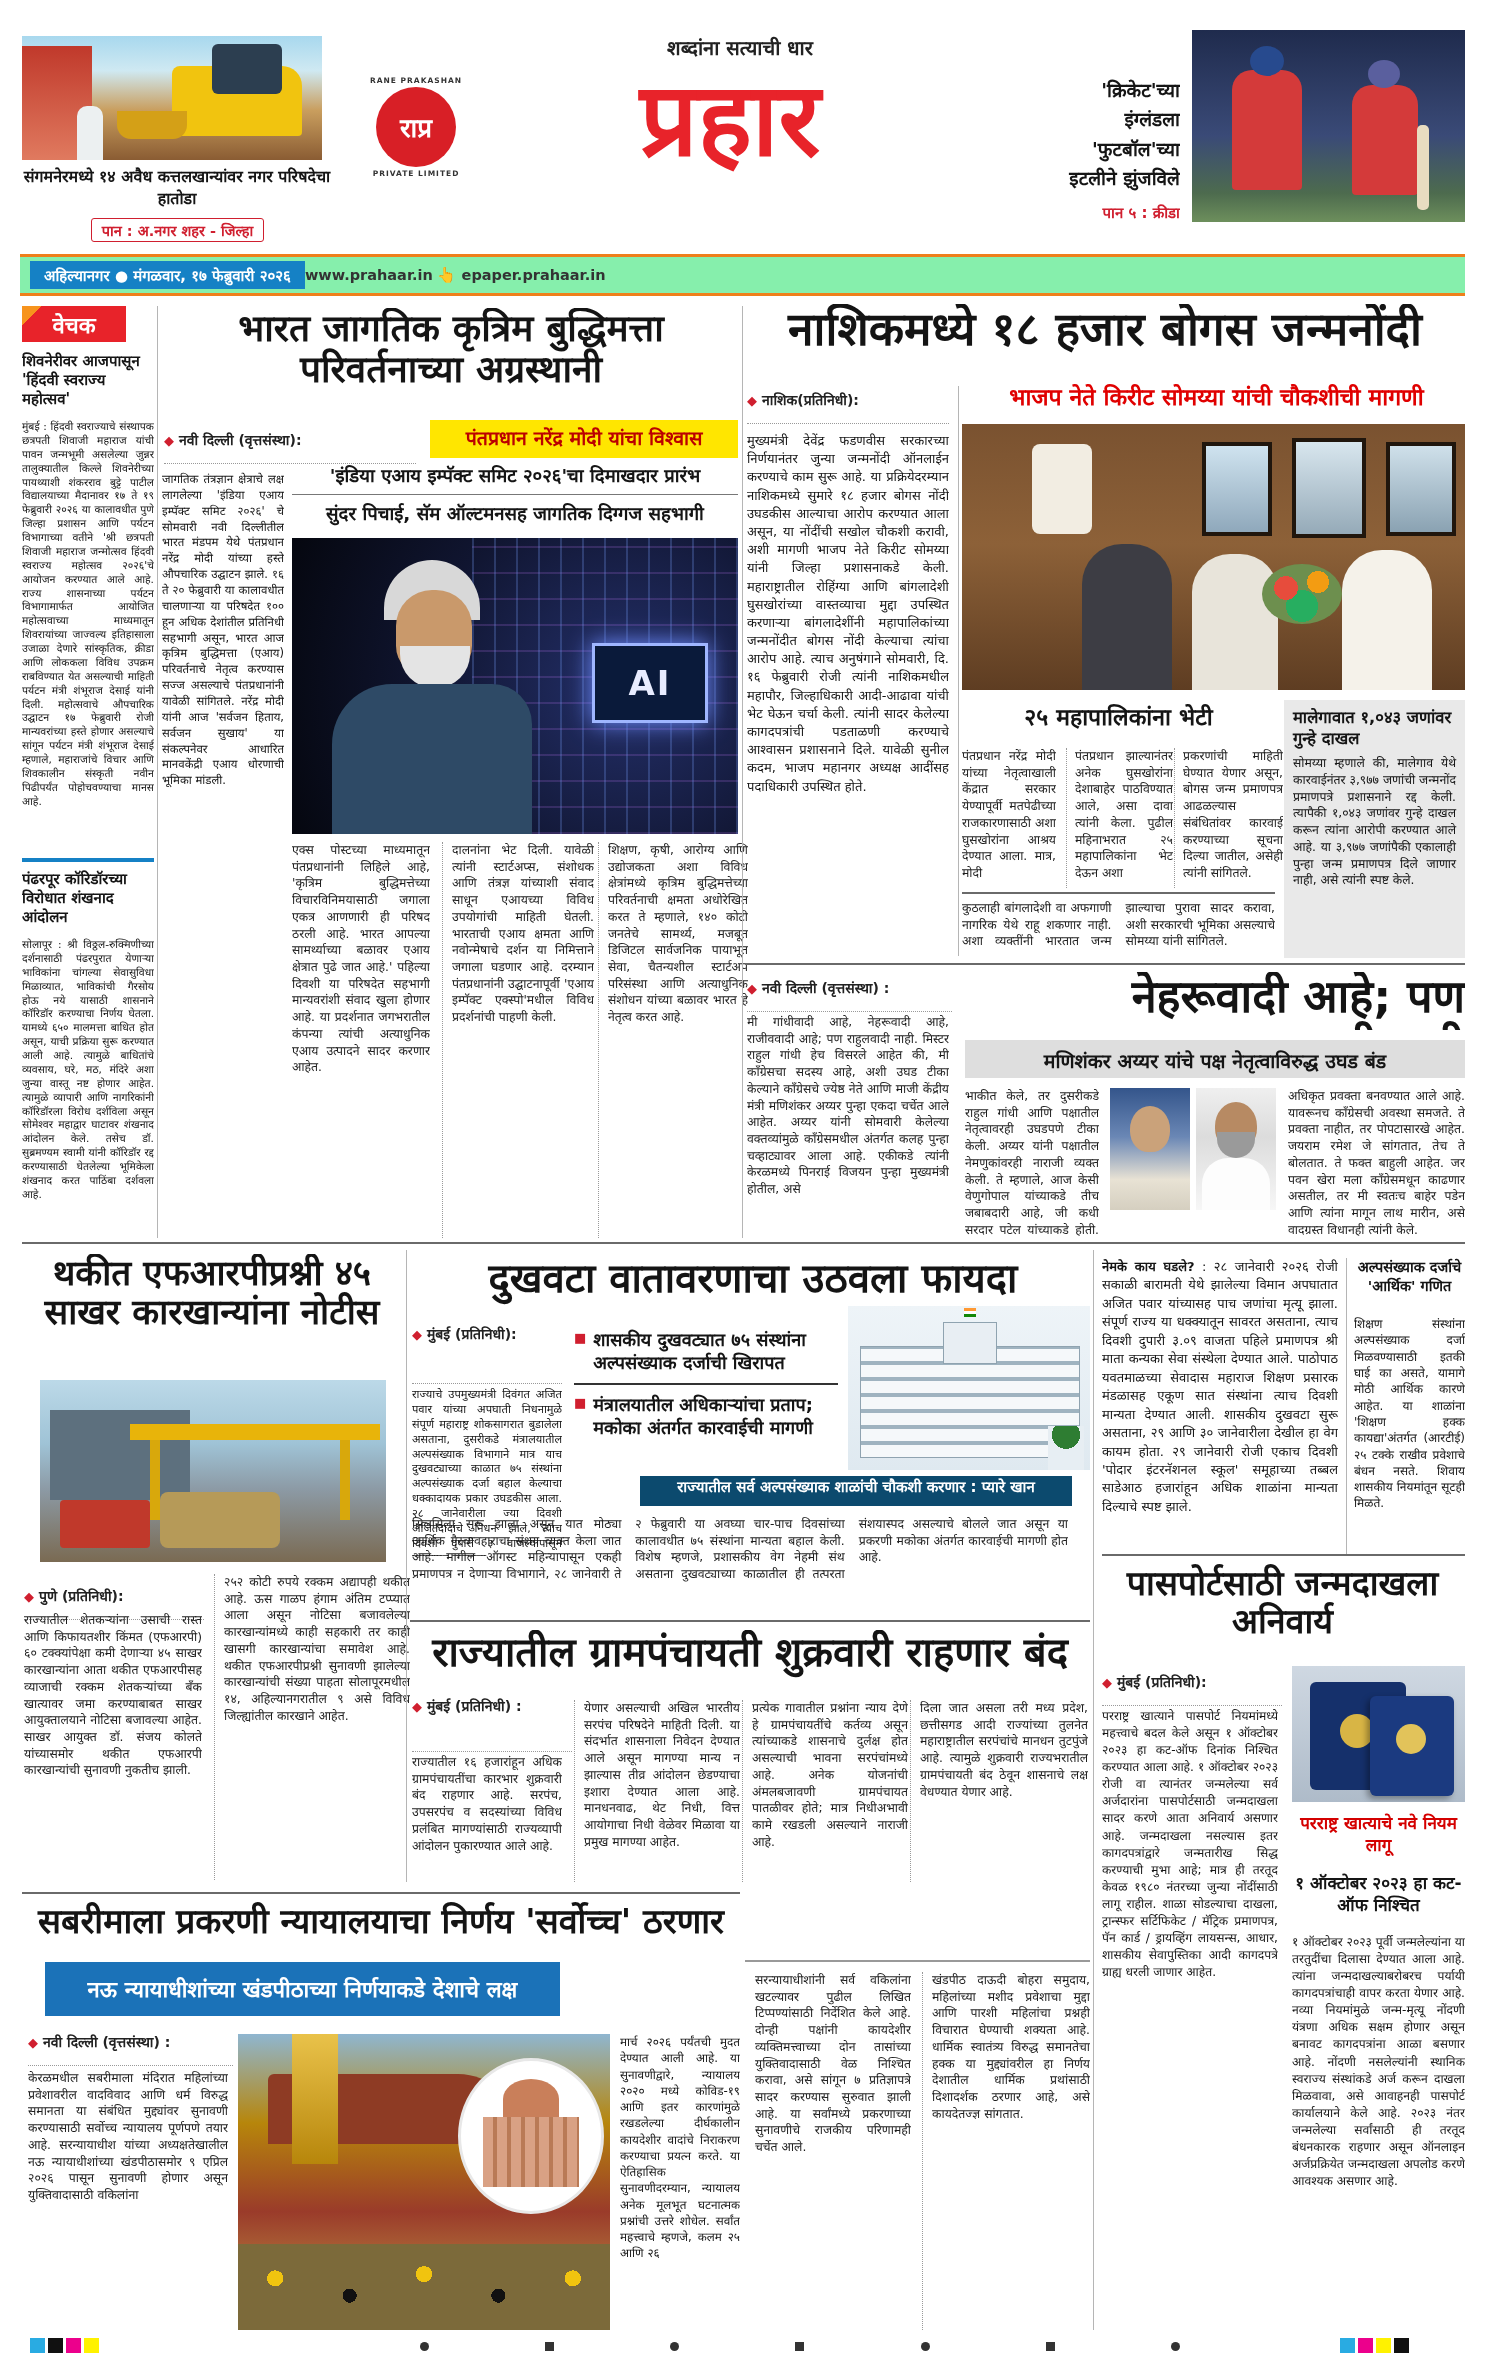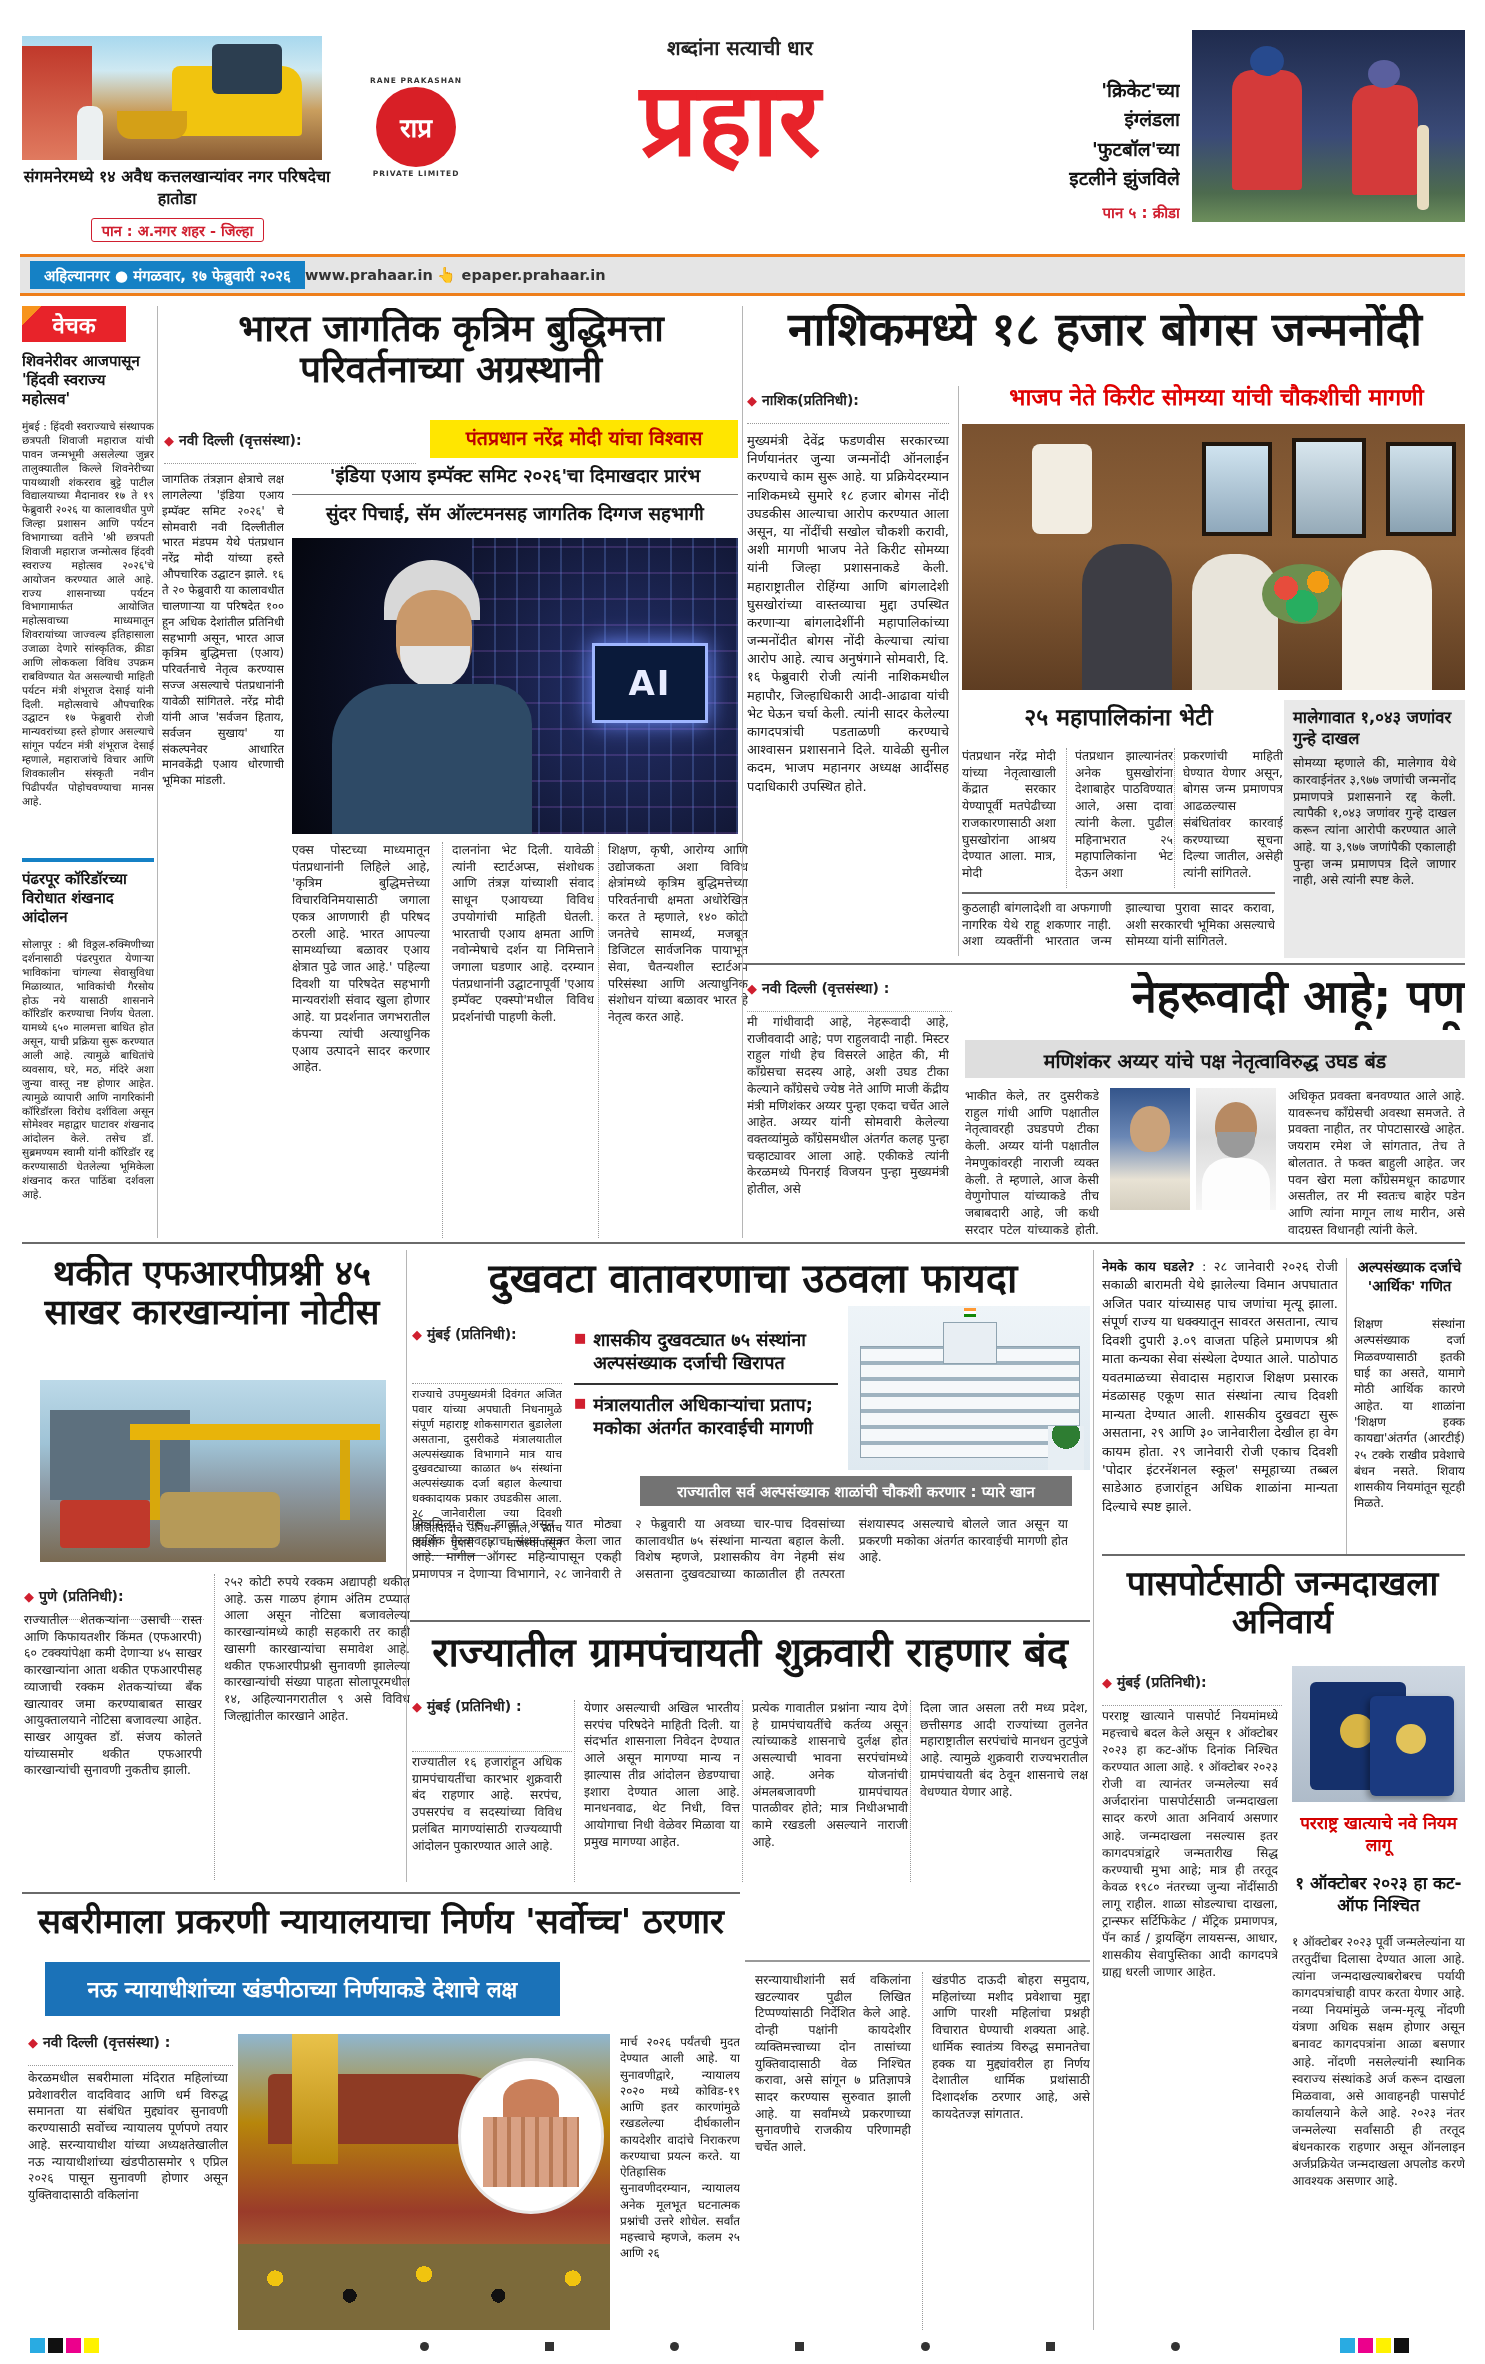--- a/index.html
+++ b/index.html
@@ -59,21 +59,21 @@
   <div class="t r" style="left:965px;top:202px;width:215px;height:26px;color:#d01f2f;font-weight:bold;font-size:15px;">पान ५ : क्रीडा</div>
 
   <div class="photo" style="left:1192px;top:30px;width:273px;height:192px;background:linear-gradient(180deg,#1f2b4d 0%,#3a4a77 55%,#4d6b4e 85%,#6d8f5c 100%);">
     <div style="position:absolute;left:40px;top:40px;width:70px;height:120px;background:#d43a3a;border-radius:20px 20px 4px 4px;"></div>
     <div style="position:absolute;left:58px;top:16px;width:34px;height:30px;background:#274a8e;border-radius:50%;"></div>
     <div style="position:absolute;left:160px;top:55px;width:66px;height:110px;background:#d43a3a;border-radius:20px 20px 4px 4px;"></div>
     <div style="position:absolute;left:176px;top:30px;width:32px;height:28px;background:#5a5f9e;border-radius:50%;"></div>
     <div style="position:absolute;left:225px;top:95px;width:12px;height:85px;background:#e8dcc0;border-radius:5px;"></div>
   </div>
 
-  <div class="t" style="left:20px;top:254px;width:1445px;height:42px;background:#e5e5e5;border-top:3px solid #ee7f1b;border-bottom:3px solid #ee7f1b;display:flex;align-items:center;padding:0 10px;box-sizing:border-box;">
+  <div class="t" style="left:20px;top:254px;width:1445px;height:42px;background:#86efac;border-top:3px solid #ee7f1b;border-bottom:3px solid #ee7f1b;display:flex;align-items:center;padding:0 10px;box-sizing:border-box;">
     <div style="background:#1581c5;color:#fff;font-weight:bold;font-size:15px;padding:4px 14px;white-space:nowrap;">अहिल्यानगर ● मंगळवार, १७ फेब्रुवारी २०२६</div>
     <div style="white-space:nowrap;font-weight:bold;font-size:14.5px;color:#333;">
       <span>www.prahaar.in</span>
       <span style="color:#e8232a;font-size:15px;">👆</span>
       <span>epaper.prahaar.in</span>
     </div>
   </div>
 
   <div class="t" style="left:22px;top:306px;width:104px;height:36px;background:linear-gradient(135deg,#f7941d 0%,#f7941d 14%,#e8232a 14%);display:flex;align-items:center;justify-content:center;">
     <span style="color:#fff;font-weight:800;font-size:22px;">वेचक</span>
@@ -203,21 +203,21 @@
       <span class="b" style="font-size:18px;line-height:1.3;">मंत्रालयातील अधिकाऱ्यांचा प्रताप; मकोका अंतर्गत कारवाईची मागणी</span>
     </div>
   </div>
 
   <div class="photo" style="left:848px;top:1306px;width:242px;height:164px;background:linear-gradient(180deg,#eef4f8 0%,#dfe9f0 100%);">
     <div style="position:absolute;left:12px;top:40px;width:218px;height:110px;background:repeating-linear-gradient(0deg,#f5f8fa 0 12px,#9fb3c0 12px 16px);border:1px solid #8fa3b0;"></div>
     <div style="position:absolute;left:95px;top:16px;width:52px;height:40px;background:#e8eef3;border:1px solid #8fa3b0;"></div>
     <div style="position:absolute;left:116px;top:2px;width:12px;height:9px;background:linear-gradient(180deg,#ff9933 33%,#fff 33% 66%,#138808 66%);"></div>
     <div style="position:absolute;left:200px;top:120px;width:36px;height:44px;background:radial-gradient(circle at 50% 20%,#2e7d32 0 14px,transparent 14px),#e7eef3;"></div>
   </div>
-  <div class="t c" style="left:640px;top:1476px;width:432px;height:30px;background:#737373;color:#fff;font-weight:bold;font-size:15px;padding-top:5px;box-sizing:border-box;">राज्यातील सर्व अल्पसंख्याक शाळांची चौकशी करणार : प्यारे खान</div>
+  <div class="t c" style="left:640px;top:1476px;width:432px;height:30px;background:#0c4a6e;color:#fff;font-weight:bold;font-size:15px;box-sizing:border-box;">राज्यातील सर्व अल्पसंख्याक शाळांची चौकशी करणार : प्यारे खान</div>
   <div class="t j body-txt" style="left:412px;top:1516px;width:656px;height:94px;column-count:3;column-gap:14px;">सिलसिला सुरू झाला असून यात मोठ्या आर्थिक गैरव्यवहाराचा संशय व्यक्त केला जात आहे. मागील ऑगस्ट महिन्यापासून एकही प्रमाणपत्र न देणाऱ्या विभागाने, २८ जानेवारी ते २ फेब्रुवारी या अवघ्या चार-पाच दिवसांच्या कालावधीत ७५ संस्थांना मान्यता बहाल केली. विशेष म्हणजे, प्रशासकीय वेग नेहमी संथ असताना दुखवट्याच्या काळातील ही तत्परता संशयास्पद असल्याचे बोलले जात असून या प्रकरणी मकोका अंतर्गत कारवाईची मागणी होत आहे.</div>
 
   <div class="t j" style="left:1102px;top:1258px;width:236px;height:296px;font-size:13px;line-height:1.42;">
     <span class="b" style="font-size:13px;">नेमके काय घडले?</span>
     <span>: २८ जानेवारी २०२६ रोजी सकाळी बारामती येथे झालेल्या विमान अपघातात अजित पवार यांच्यासह पाच जणांचा मृत्यू झाला. संपूर्ण राज्य या धक्क्यातून सावरत असताना, त्याच दिवशी दुपारी ३.०९ वाजता पहिले प्रमाणपत्र श्री माता कन्यका सेवा संस्थेला देण्यात आले. पाठोपाठ यवतमाळच्या सेवादास महाराज शिक्षण प्रसारक मंडळासह एकूण सात संस्थांना त्याच दिवशी मान्यता देण्यात आली. शासकीय दुखवटा सुरू असताना, २९ आणि ३० जानेवारीला देखील हा वेग कायम होता. २९ जानेवारी रोजी एकाच दिवशी 'पोदार इंटरनॅशनल स्कूल' समूहाच्या तब्बल साडेआठ हजारांहून अधिक शाळांना मान्यता दिल्याचे स्पष्ट झाले.</span>
   </div>
   <div class="rule-v" style="left:1346px;top:1258px;height:296px;"></div>
   <div class="t c b" style="left:1354px;top:1258px;width:111px;height:52px;font-size:14.5px;line-height:1.3;">अल्पसंख्याक दर्जाचे 'आर्थिक' गणित</div>
   <div class="t j" style="left:1354px;top:1316px;width:111px;height:238px;font-size:12px;line-height:1.36;">शिक्षण संस्थांना अल्पसंख्याक दर्जा मिळवण्यासाठी इतकी घाई का असते, यामागे मोठी आर्थिक कारणे आहेत. या शाळांना 'शिक्षण हक्क कायद्या'अंतर्गत (आरटीई) २५ टक्के राखीव प्रवेशाचे बंधन नसते. शिवाय शासकीय नियमांतून सूटही मिळते.</div>
 

